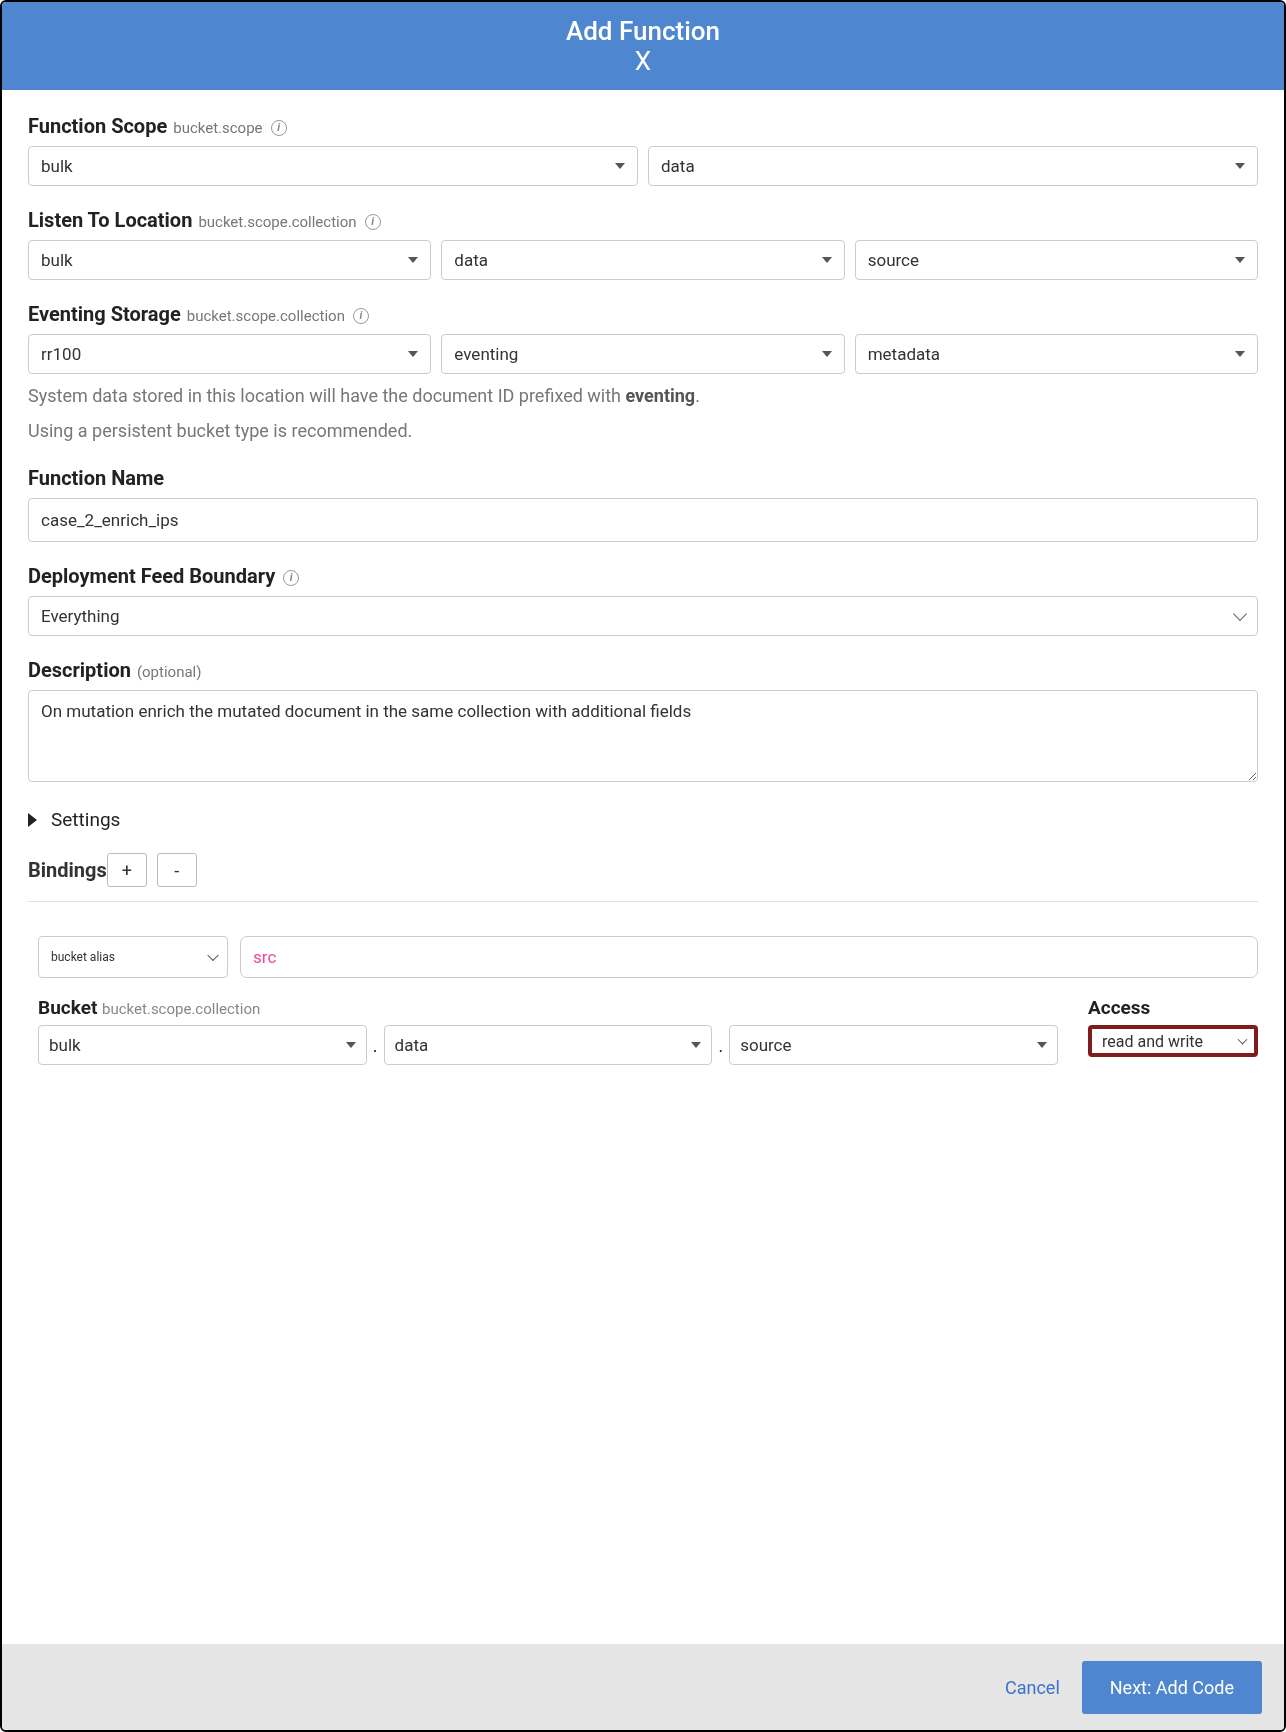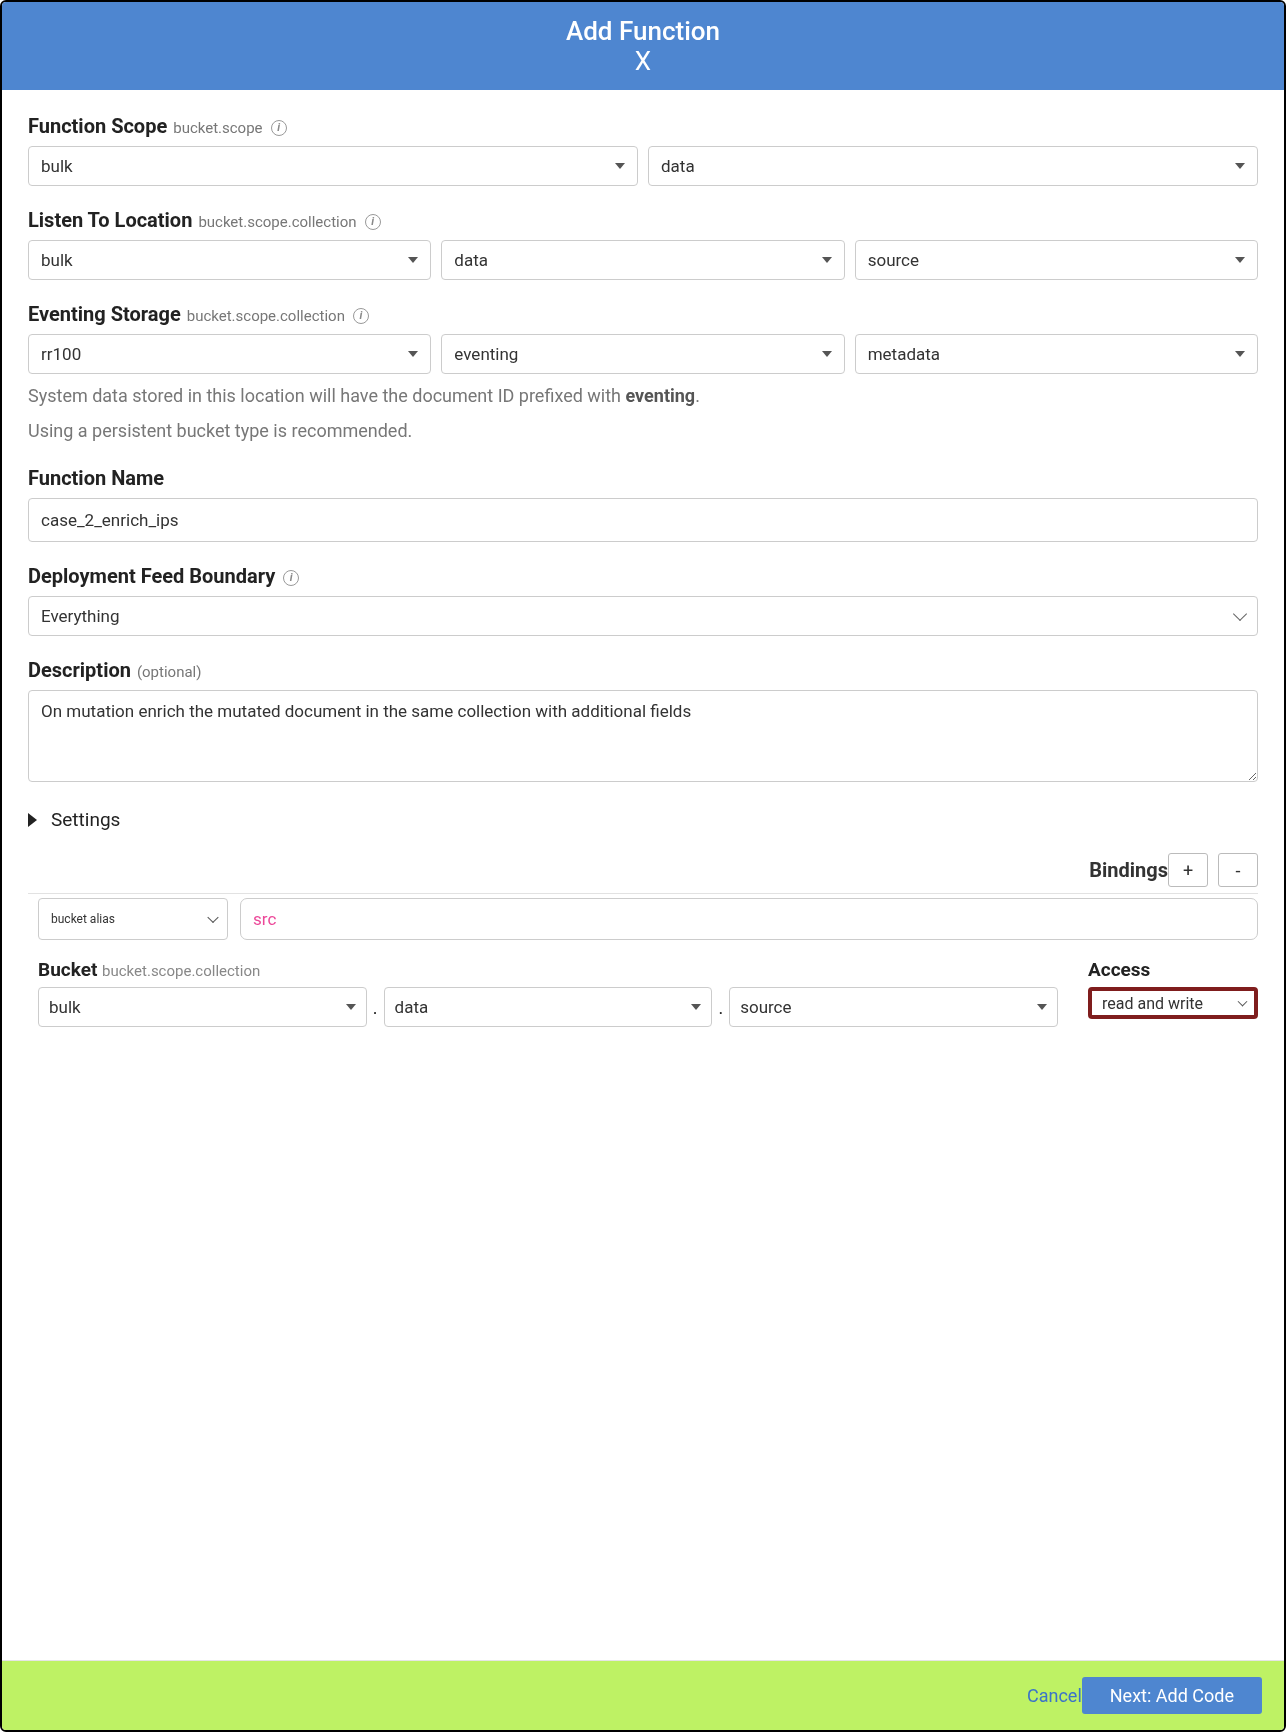--- a/index.html
+++ b/index.html
@@ -112,24 +112,24 @@
     font-size: 19px; color: #222; margin: 8px 0 22px 0;
     cursor: pointer;
   }
   .tri-right {
     width: 0; height: 0;
     border-top: 7px solid transparent;
     border-bottom: 7px solid transparent;
     border-left: 9px solid #222;
   }
   .bindings-header {
-    display: flex; align-items: center; justify-content: flex-end;
+    display: flex; align-items: center; justify-content: flex-start;
     border-bottom: 1px solid #e2e2e2;
-    padding-bottom: 6px;
-    margin-bottom: 4px;
+    padding-bottom: 14px;
+    margin-bottom: 34px;
   }
   .bindings-header h2 { font-size: 20px; font-weight: 700; }
   .bindings-header .btns { display: flex; gap: 10px; }
   .sq-btn {
     width: 40px; height: 34px;
     border: 1px solid #bbb; border-radius: 3px;
     background: #fff;
     display: flex; align-items: center; justify-content: center;
     font-size: 18px; color: #333; cursor: pointer;
   }
@@ -177,29 +177,29 @@
   }
   .access-sel .chev {
     position: absolute; right: 8px; top: 50%;
     width: 7px; height: 7px; border-right: 1.5px solid #555; border-bottom: 1.5px solid #555;
     transform: translateY(-70%) rotate(45deg);
   }
   .access-sel span.txt { overflow: hidden; text-overflow: clip; max-width: 120px; display: inline-block; }
   .footer {
     border-top: 1px solid #e5e5e5;
     padding: 16px 22px;
-    display: flex; justify-content: flex-end; 
+    display: flex; justify-content: flex-end; gap: 22px;
     align-items: center;
-    background: #bef264;
+    background: #e5e5e5;
   }
   .cancel-link { color: #3a73c9; font-size: 18px; cursor: pointer; }
   .primary-btn {
     background: #4e86d0; color: #fff;
     border: none; border-radius: 3px;
-    padding: 8px 28px; font-size: 18px;
+    padding: 16px 28px; font-size: 18px;
     cursor: pointer;
   }
 </style>
 </head>
 <body>
 
 <div class="window">
   <div class="titlebar">
     <h1>Add Function</h1>
     <span class="close">X</span>

